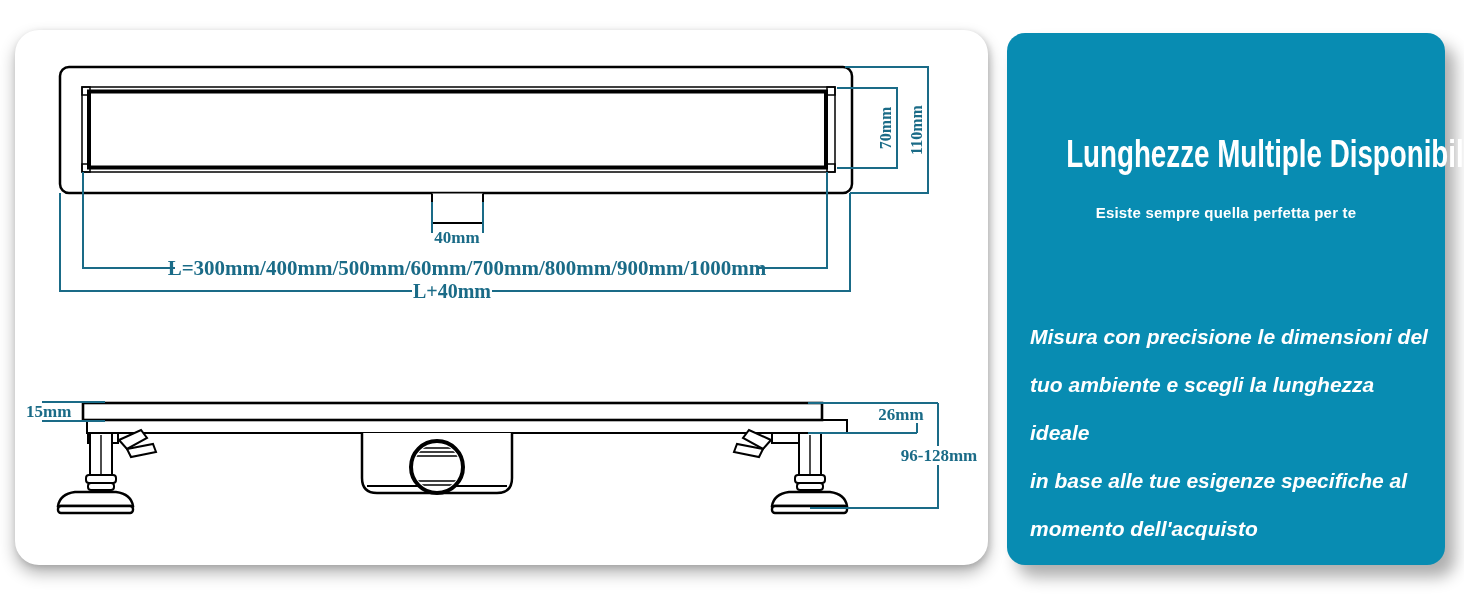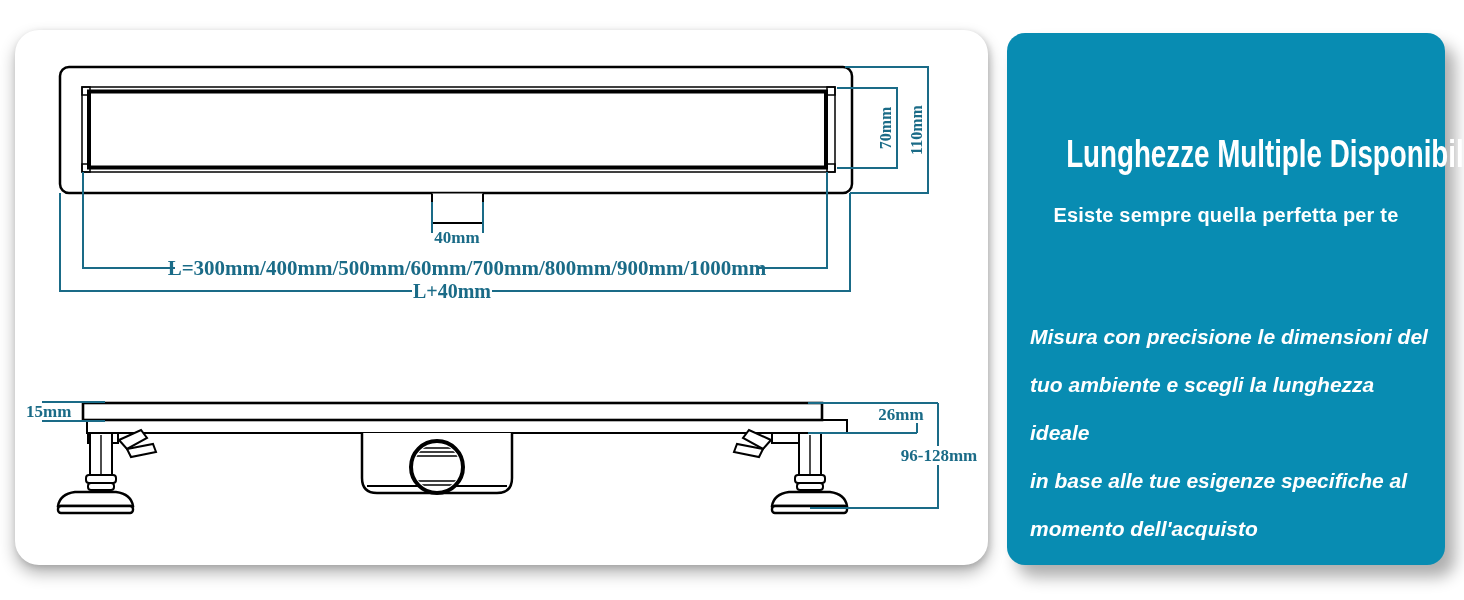--- a/index.html
+++ b/index.html
@@ -11,21 +11,21 @@
   .card svg{position:absolute;left:0;top:0;}
   .card svg text{font-family:"Liberation Serif","DejaVu Serif",serif;font-weight:bold;fill:#1A6B87;}
   .blk{stroke:#000;fill:none;}
   .blkf{stroke:#000;fill:#fff;}
   .dim{stroke:#1A6B87;stroke-width:2;fill:none;}
   
   .panel{position:absolute;left:1007px;top:33px;width:438px;height:532px;background:#088CB2;
          border-radius:18px;color:#fff;box-shadow:10px 12px 16px rgba(0,0,0,.32);}
   .panel-title{position:absolute;top:100px;left:0;right:0;text-align:center;font-size:38px;
                font-weight:bold;white-space:nowrap;transform:scaleX(.73);}
-  .panel-sub{position:absolute;top:171px;left:0;right:0;text-align:center;font-size:20px;
+  .panel-sub{position:absolute;top:171px;left:0;right:0;text-align:center;font-size:15px;
              font-weight:bold;letter-spacing:.2px;}
   .panel-body{position:absolute;top:280px;left:23px;right:6px;font-size:21px;font-weight:bold;
               font-style:italic;line-height:48px;white-space:pre-line;}
 </style>
 </head>
 <body>
 
 <div class="stage">
 
   <div class="card">

